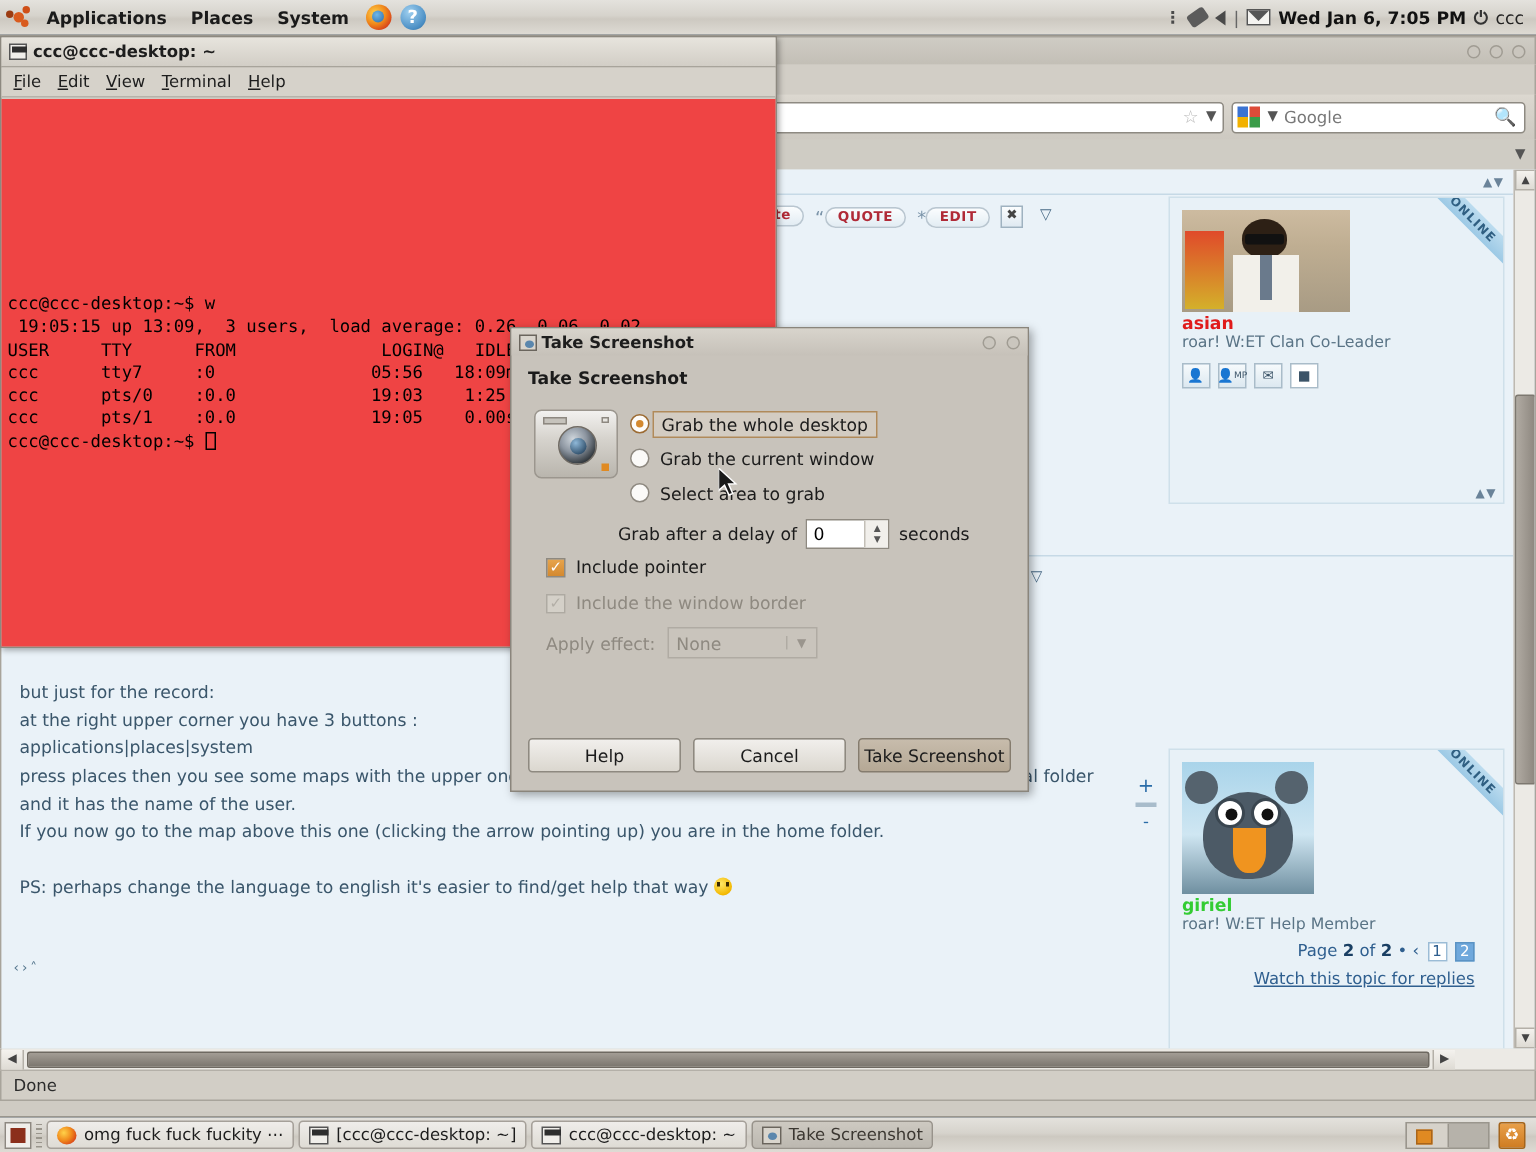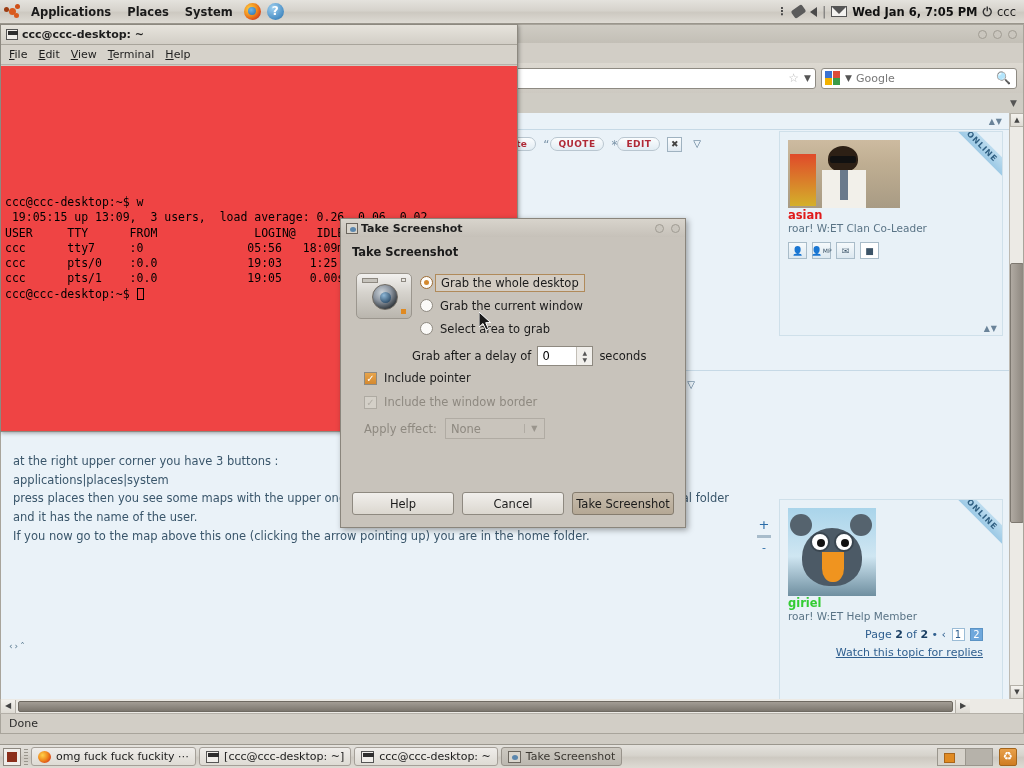--- a/index.html
+++ b/index.html
@@ -410,26 +410,31 @@
         </div>
         <div class="uname-green">giriel</div>
         <div class="urole">roar! W:ET Help Member</div>
 
       </div>
 
       <div class="posttext" style="margin-top:-8px;">
         <div>go back to that terminal where you installed et and typ</div>
         <div>there you see the user. login=user.</div>
         <div style="height:18px;"></div>
+        <div>but just for the record:</div>
         <div>at the right upper corner you have 3 buttons :</div>
         <div>applications|places|system</div>
         <div>press places then you see some maps with the upper one having some kind of house in it's icon. That's your personal folder</div>
         <div>and it has the name of the user.</div>
         <div>If you now go to the map above this one (clicking the arrow pointing up) you are in the home folder.</div>
         <div style="height:18px;"></div>
+        <div>
+          <span>PS: perhaps change the language to english it's easier to find/get help that way</span>
+          <span class="smiley"></span>
+        </div>
       </div>
 
       <span class="navarrows">‹›˄</span>
 
       <div class="pagination">
         <span>Page</span>
         <b>2</b>
         <span>of</span>
         <b>2</b>
         <span>•</span>

